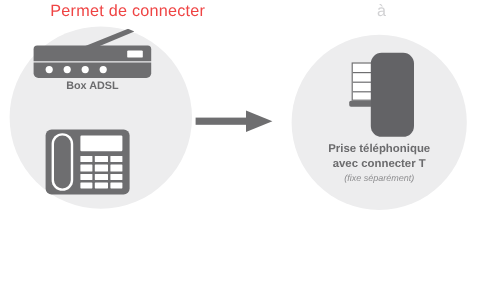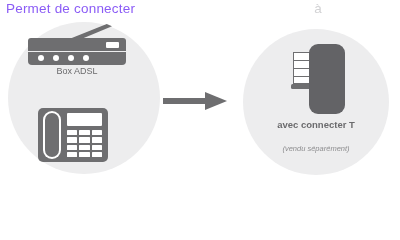--- a/index.html
+++ b/index.html
@@ -17,24 +17,24 @@
     background: #ffffff;
     overflow: hidden;
   }
 
   
   .heading-left {
     position: absolute;
     left: 6px;
     top: 1px;
     width: 165px;
-    text-align: left;
+    text-align: right;
     font-size: 13.5px;
     letter-spacing: .2px;
-    color: #8b5cf6;
+    color: #ef4444;
     white-space: nowrap;
   }
   .heading-right {
     position: absolute;
     left: 245px;
     top: 1px;
     width: 146px;
     text-align: center;
     font-size: 13.5px;
     color: #d2d2d4;
@@ -113,21 +113,21 @@
   }
 
   
   .label-box {
     position: absolute;
     left: 28px;
     top: 66px;
     width: 98px;
     text-align: center;
     font-size: 9px;
-    font-weight: normal;
+    font-weight: bold;
     color: #6b6b6d;
   }
   .label-phone {
     position: absolute;
     left: 20px;
     top: 166px;
     width: 120px;
     text-align: center;
     font-size: 9px;
     color: #6b6b6d;
@@ -341,17 +341,18 @@
     <div class="socket-plate">
       <div class="socket-slot" style="top:7px;"></div>
       <div class="socket-slot" style="top:15px;"></div>
       <div class="socket-slot" style="top:23px;"></div>
     </div>
     <div class="socket-base"></div>
     <div class="adapter"></div>
   </div>
 
   <div class="caption-right">
+    <div>Prise téléphonique</div>
     <div>avec connecter T</div>
   </div>
-  <div class="caption-sub">(vendu séparément)</div>
+  <div class="caption-sub">(fixe séparément)</div>
 
 </div>
 
 </body></html>

